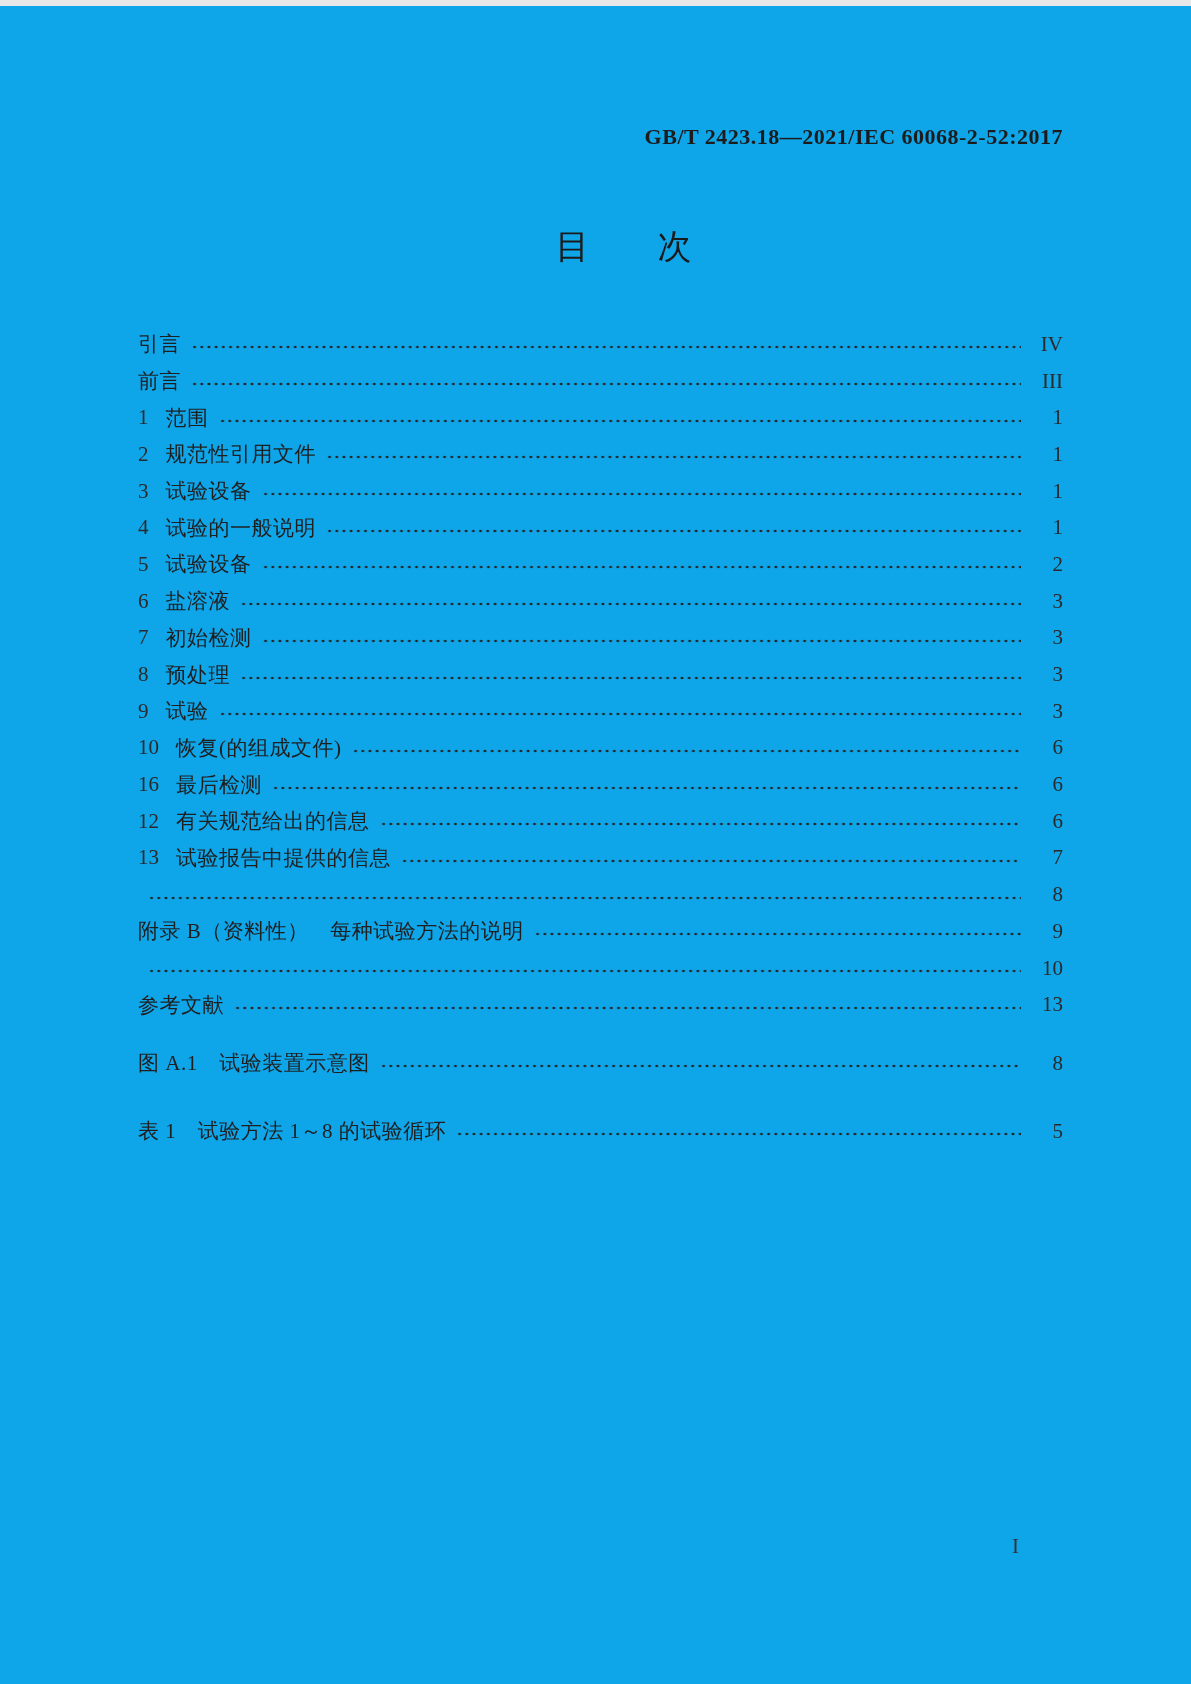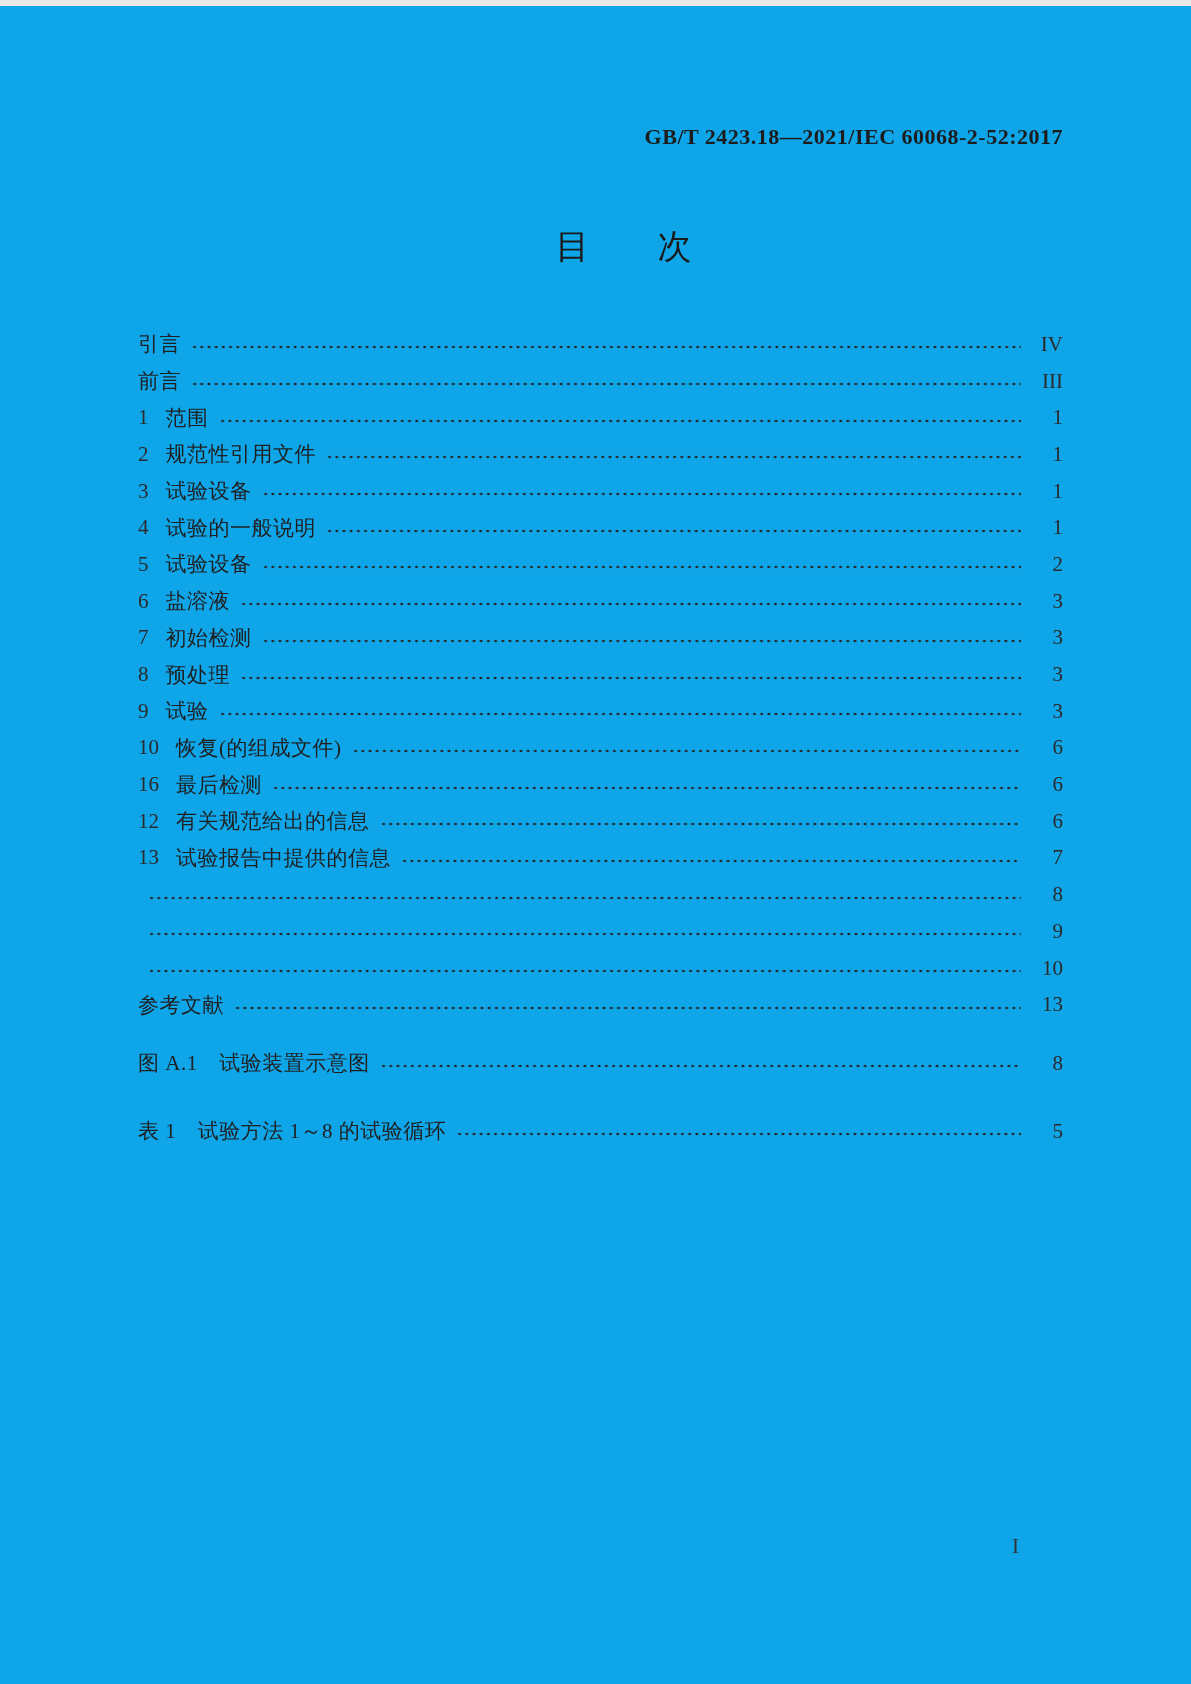--- a/index.html
+++ b/index.html
@@ -188,20 +188,21 @@
     <span class="toc-leader"></span>
     <span class="toc-page">7</span>
   </div>
         <div class="toc-row">
 
     <span class="toc-leader"></span>
     <span class="toc-page">8</span>
   </div>
         <div class="toc-row">
 
+    <span class="toc-label">附录 B（资料性）　每种试验方法的说明</span>
     <span class="toc-leader"></span>
     <span class="toc-page">9</span>
   </div>
         <div class="toc-row">
 
     <span class="toc-leader"></span>
     <span class="toc-page">10</span>
   </div>
         <div class="toc-row">
 

